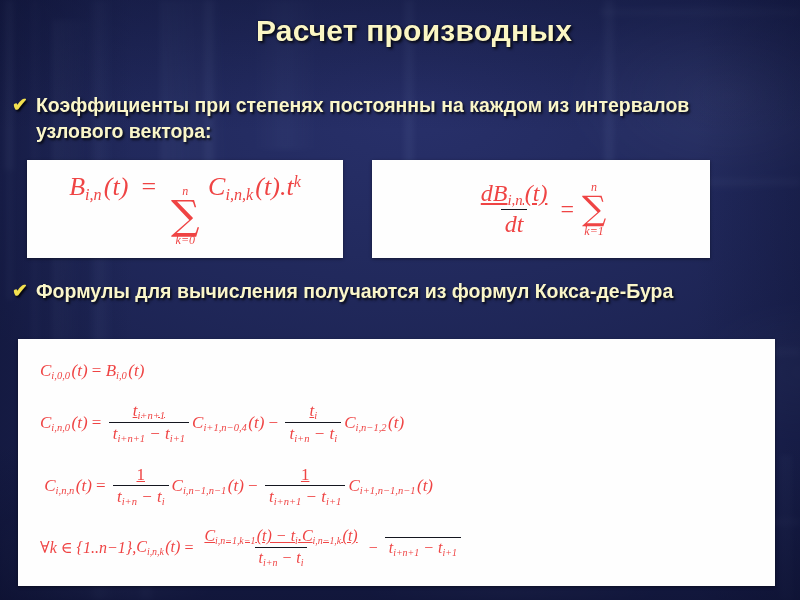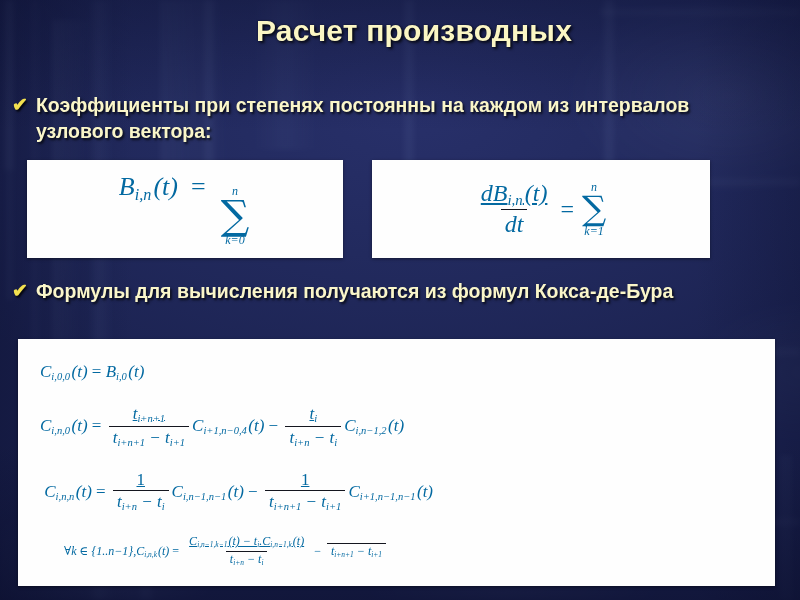--- a/index.html
+++ b/index.html
@@ -99,21 +99,21 @@
     overflow: hidden;
   }
   #formula-box-bn   { left: 27px;  top: 160px; width: 316px; height: 98px; }
   #formula-box-dbn  { left: 372px; top: 160px; width: 338px; height: 98px; }
   #formula-box-coxdeboor { left: 18px; top: 339px; width: 757px; height: 247px; }
 
   
   .math {
     font-family: "Liberation Serif", "DejaVu Serif", serif;
     font-style: italic;
-    color: #0369a1;
+    color: #ef4444;
     white-space: nowrap;
   }
   .math .up { font-style: normal; }
   .row {
     display: flex;
     align-items: center;
   }
   .center-box { width: 100%; height: 100%; display: flex; align-items: center; justify-content: center; }
 
   
@@ -167,21 +167,21 @@
     left: 22px;
     top: 12px;
     right: 10px;
     bottom: 8px;
     display: flex;
     flex-direction: column;
     justify-content: space-around;
   }
   .cd-line { display: flex; align-items: center; }
   #cd-line-4 { font-size: 16px; }
-  #cd-line-4 .math { font-size: 12px; margin-left: 24px; }
+  #cd-line-4 .math { font-size: 16px; }
 </style>
 </head>
 <body>
 
 <div id="slide">
 
   <div class="bg-base"></div>
   <div class="bg-blur-photo"></div>
   <div class="bg-vignette"></div>
 
@@ -195,20 +195,21 @@
   <div class="fbox" id="formula-box-bn">
     <div class="center-box">
       <span class="math">
         <span>B<sub>i,n</sub> (t)</span>
         <span class="up">&nbsp;=&nbsp;</span>
         <span class="sum">
           <span class="lim">n</span>
           <span class="sigma">∑</span>
           <span class="lim">k=0</span>
         </span>
+        <span>C<sub>i,n,k</sub> (t).t<sup>k</sup></span>
       </span>
     </div>
   </div>
 
   <div class="fbox" id="formula-box-dbn">
     <div class="center-box">
       <span class="math row">
         <span class="frac">
           <span class="num">dB<sub>i,n</sub> (t)</span>
           <span class="den">dt</span>

